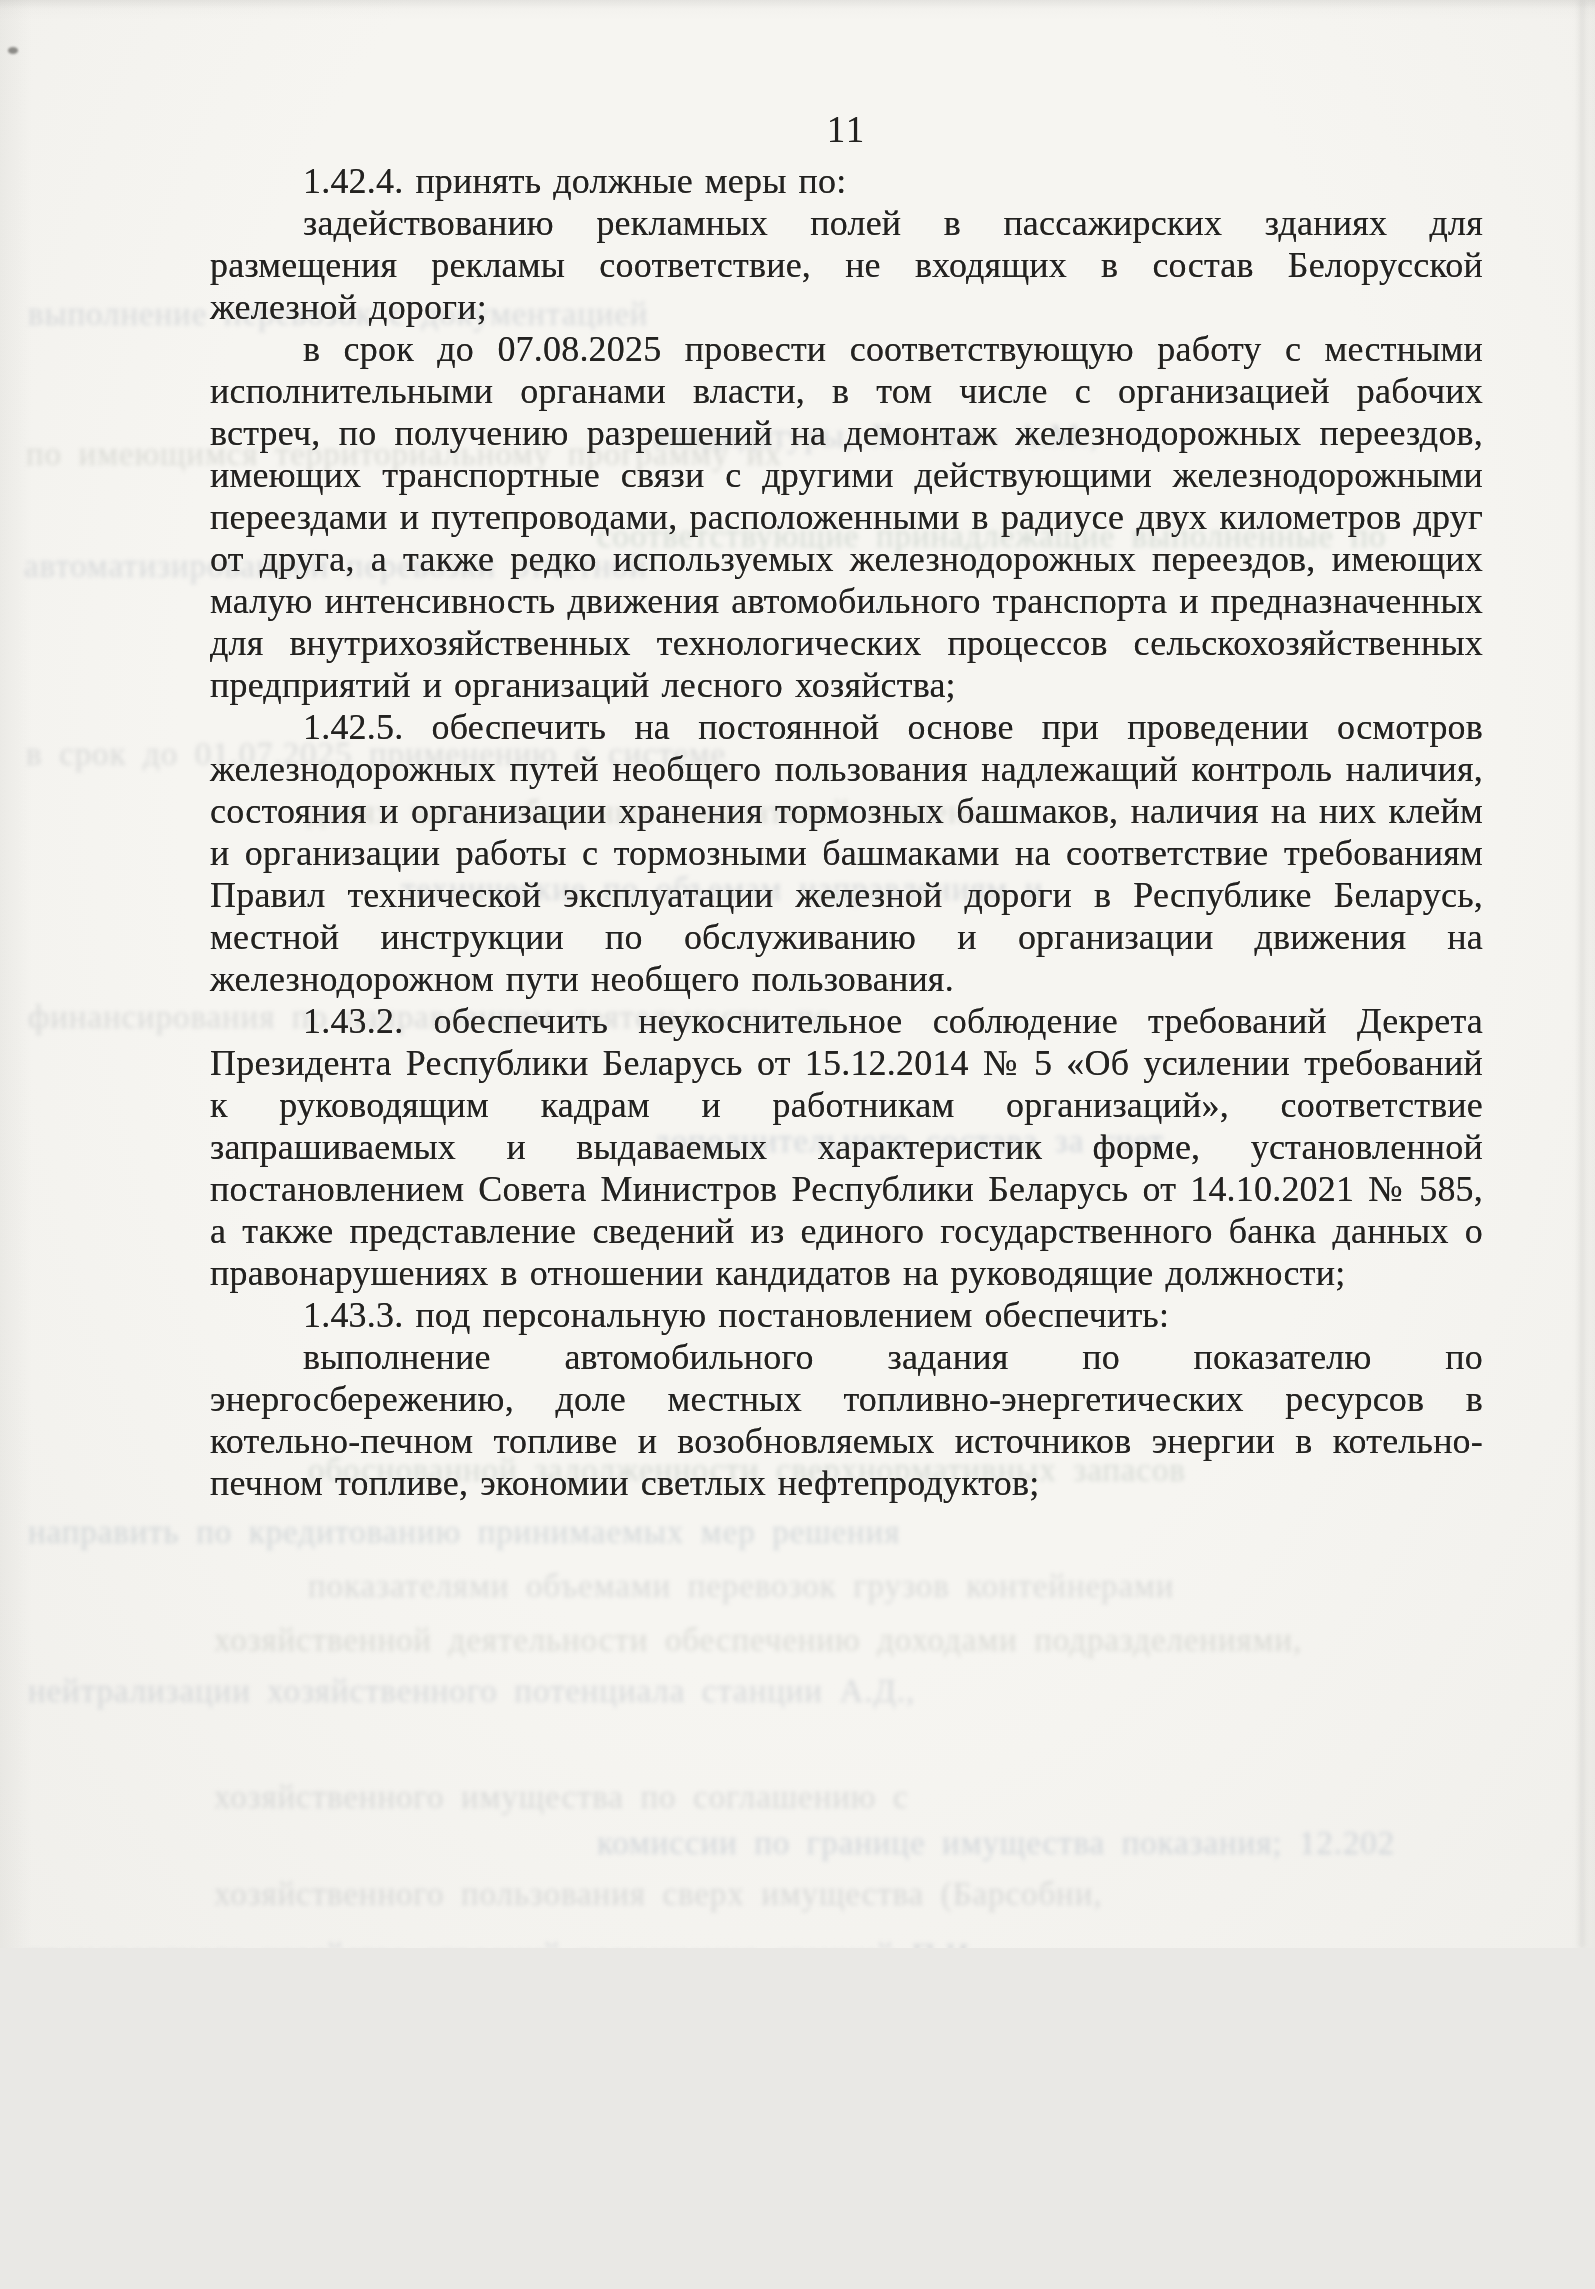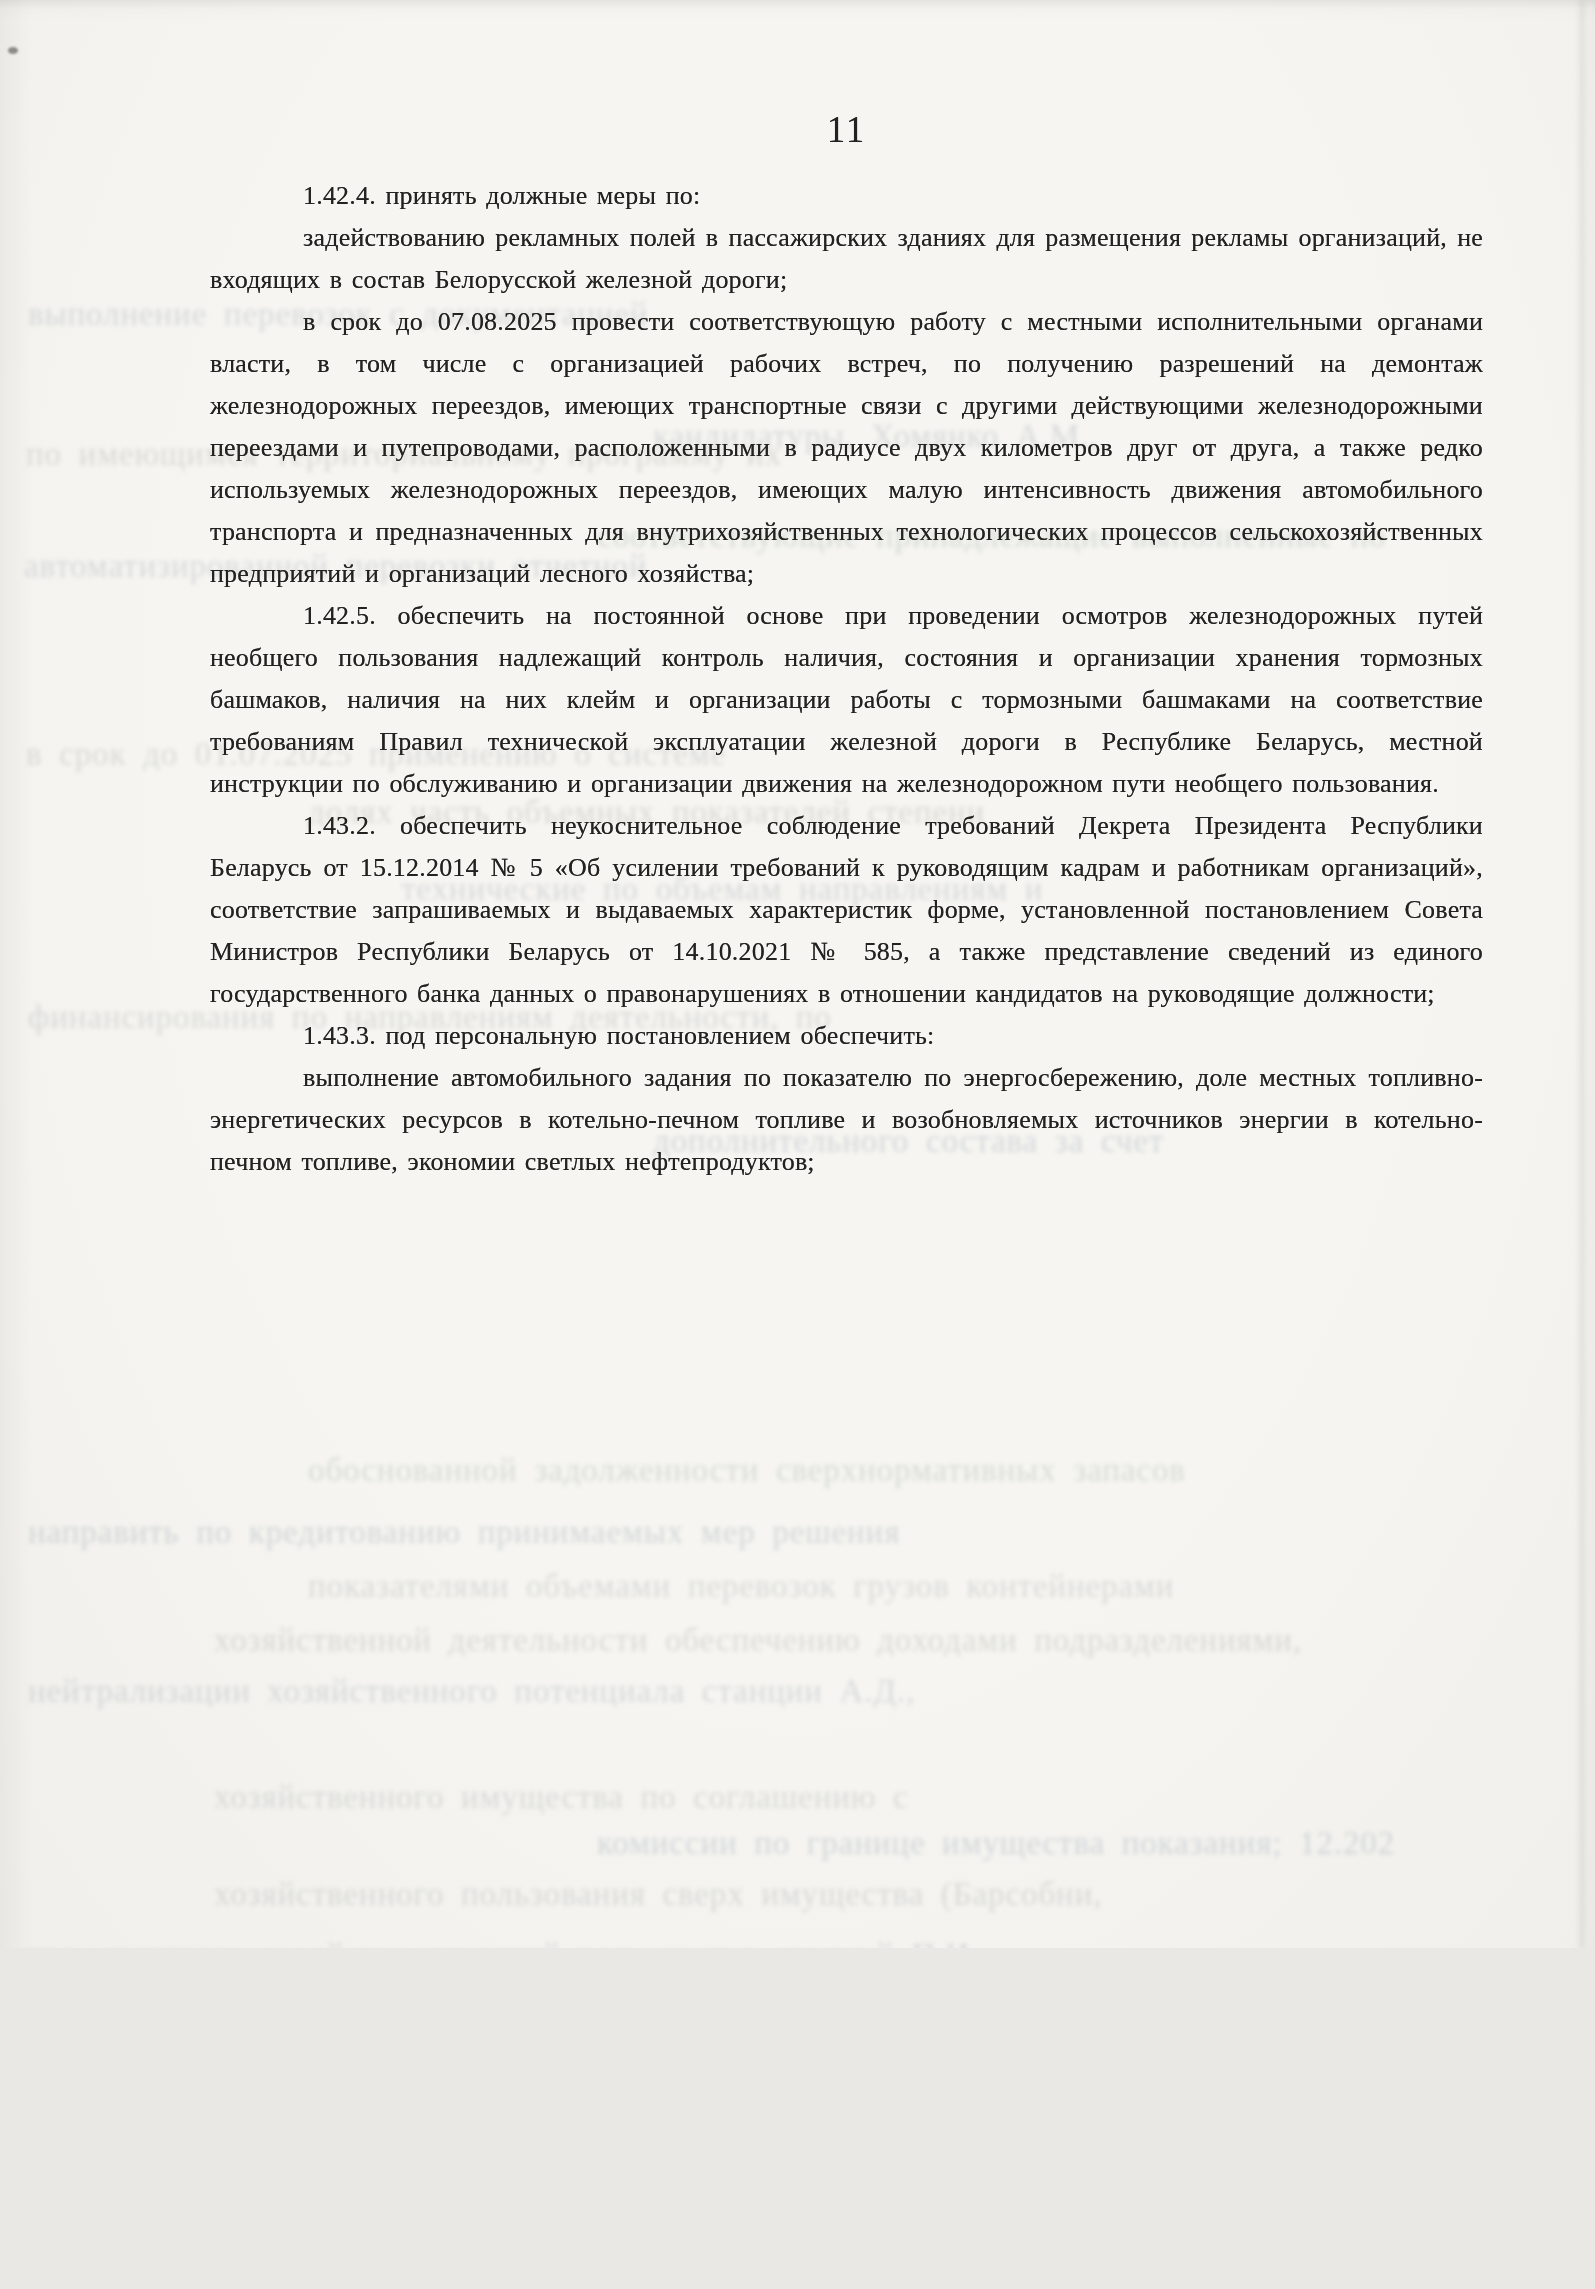--- a/index.html
+++ b/index.html
@@ -15,22 +15,22 @@
       radial-gradient(ellipse at 50% 38%, #f6f5f1 55%, #f0efeb 100%);
     font-family:"Liberation Serif","DejaVu Serif",serif;
     color:#232220;
   }
   .pageno{
     position:absolute;left:210px;top:108px;width:1273px;
     text-align:center;font-size:37px;letter-spacing:1.9px;
     text-shadow:0 0 0.6px rgba(25,25,25,0.65);
   }
   .textblock{
-    position:absolute;left:210px;top:175px;width:1273px;
-    font-size:26px;line-height:42px;
+    position:absolute;left:210px;top:160px;width:1273px;
+    font-size:36px;line-height:42px;
     text-align:justify;text-align-last:left;
   }
   .textblock p{
     margin:0;text-indent:93px;
     word-spacing:2.8px;letter-spacing:0.2px;
     text-shadow:0 0 0.6px rgba(25,25,25,0.7);
   }
   .bleed-layer{position:absolute;inset:0;pointer-events:none;}
   .bleed{
     position:absolute;white-space:nowrap;
@@ -80,21 +80,21 @@
       <span class="bleed" style="left: 214px; top: 1876px; color: rgb(160, 164, 168);">хозяйственного пользования сверх имущества (Барсобни,</span>
       <span class="bleed" style="left: 28px; top: 1937px; color: rgb(154, 162, 174);">транспортного хозяйства строений размещения станций П.И.,</span>
       <span class="bleed" style="left: 121px; top: 1997px; color: rgb(163, 166, 158);">организационного хозяйства положения имущества Минско</span>
       <span class="bleed" style="left: 214px; top: 2058px; color: rgb(154, 162, 174);">имущественной хозяйственной записи Шаванов, В.Ф.</span>
     </div>
 
   <div class="pageno">11</div>
 
   <div class="textblock">
     <p>1.42.4. принять должные меры по:</p>
-    <p>задействованию рекламных полей в пассажирских зданиях для размещения рекламы организаций, не входящих в состав Белорусской железной дороги;</p>
+    <p>задействованию рекламных полей в пассажирских зданиях для размещения рекламы соответствие, не входящих в состав Белорусской железной дороги;</p>
     <p>в срок до 07.08.2025 провести соответствующую работу с местными исполнительными органами власти, в том числе с организацией рабочих встреч, по получению разрешений на демонтаж железнодорожных переездов, имеющих транспортные связи с другими действующими железнодорожными переездами и путепроводами, расположенными в радиусе двух километров друг от друга, а также редко используемых железнодорожных переездов, имеющих малую интенсивность движения автомобильного транспорта и предназначенных для внутрихозяйственных технологических процессов сельскохозяйственных предприятий и организаций лесного хозяйства;</p>
     <p>1.42.5. обеспечить на постоянной основе при проведении осмотров железнодорожных путей необщего пользования надлежащий контроль наличия, состояния и организации хранения тормозных башмаков, наличия на них клейм и организации работы с тормозными башмаками на соответствие требованиям Правил технической эксплуатации железной дороги в Республике Беларусь, местной инструкции по обслуживанию и организации движения на железнодорожном пути необщего пользования.</p>
     <p>1.43.2. обеспечить неукоснительное соблюдение требований Декрета Президента Республики Беларусь от 15.12.2014 № 5 «Об усилении требований к руководящим кадрам и работникам организаций», соответствие запрашиваемых и выдаваемых характеристик форме, установленной постановлением Совета Министров Республики Беларусь от 14.10.2021 № 585, а также представление сведений из единого государственного банка данных о правонарушениях в отношении кандидатов на руководящие должности;</p>
     <p>1.43.3. под персональную постановлением обеспечить:</p>
     <p>выполнение автомобильного задания по показателю по энергосбережению, доле местных топливно-энергетических ресурсов в котельно-печном топливе и возобновляемых источников энергии в котельно-печном топливе, экономии светлых нефтепродуктов;</p>
   </div>
 </div>
 
 
 </body></html>

